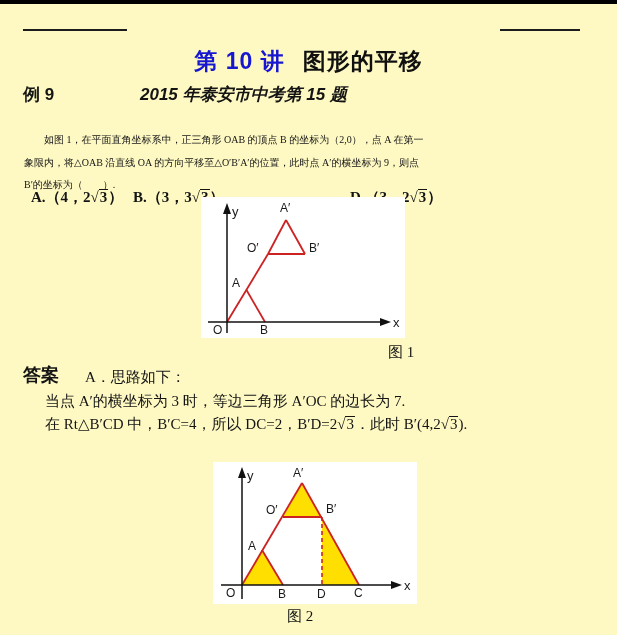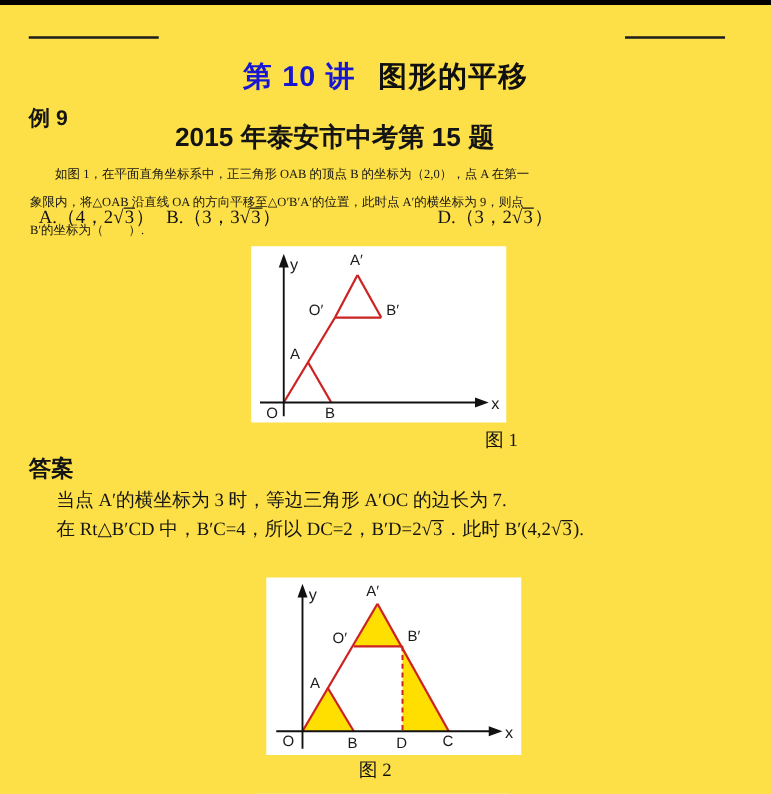--- a/index.html
+++ b/index.html
@@ -1,39 +1,39 @@
 <!DOCTYPE html>
 <html><head>
 <meta charset="utf-8">
 <style>
   html,body{margin:0;padding:0;}
   .page{
     position:relative;width:617px;height:635px;overflow:hidden;
-    background:#fde047;color:#141414;
+    background:#fef9c3;color:#141414;
     font-family:"Liberation Serif","DejaVu Serif",serif;
   }
   .abs{position:absolute;}
   .top-strip{left:0;top:0;width:617px;height:4px;background:#000;}
   .blankline{height:2px;background:#1c1c1c;}
   .blankline.left{left:23px;top:29px;width:104px;}
   .blankline.right{left:500px;top:29px;width:80px;}
   .title-row{
     left:0;top:46px;width:617px;text-align:center;
     font-weight:bold;font-size:23px;letter-spacing:1px;
     font-family:"Liberation Sans","DejaVu Sans",sans-serif;
   }
   .title-prefix{color:#1717d2;margin-right:18px;}
   .title-main{color:#101010;}
   .ex-label{left:23px;top:83px;font-size:17px;font-weight:bold;
     font-family:"Liberation Sans","DejaVu Sans",sans-serif;}
-  .ex-source{left:140px;top:96px;font-size:21px;font-weight:bold;
-    font-family:"Liberation Sans","DejaVu Sans",sans-serif;}
+  .ex-source{left:140px;top:83px;font-size:17px;font-weight:bold;
+    font-family:"Liberation Sans","DejaVu Sans",sans-serif;font-style:italic;}
   .problem{left:24px;top:92px;width:570px;font-size:10px;line-height:22.5px;margin-top:37px;}
   .problem-line.indent{text-indent:2em;}
-  .options-row{left:0;top:164px;width:511px;height:24px;font-size:15px;}
+  .options-row{left:0;top:188px;width:511px;height:24px;font-size:15px;font-weight:bold;}
   .opt{position:absolute;top:0;white-space:nowrap;}
   .opt.a{left:31px;} .opt.b{left:133px;} .opt.c{left:244px;} .opt.d{left:350px;}
   .figbox{background:#ffffff;}
   .figbox.f1{left:201px;top:197px;width:204px;height:141px;}
   .figbox.f2{left:213px;top:462px;width:204px;height:142px;}
   .figcap{font-size:15px;}
   .figcap.c1{left:388px;top:343px;}
   .figcap.c2{left:287px;top:607px;}
   .ans-label{left:23px;top:363px;font-size:18px;font-weight:bold;
     font-family:"Liberation Sans","DejaVu Sans",sans-serif;}
@@ -99,20 +99,21 @@
       <text x="31" y="90">A</text>
       <text x="59" y="137">B</text>
       <text x="46" y="55">O′</text>
       <text x="79" y="15">A′</text>
       <text x="108" y="55">B′</text>
     </svg>
   </div>
   <div class="abs figcap c1">图 1</div>
 
   <div class="abs ans-label">答案</div>
+  <div class="abs ans-intro">A．思路如下：</div>
 
   <div class="abs ans-body">
     <div>当点 A′的横坐标为 3 时，等边三角形 A′OC 的边长为 7.</div>
     <div>在 Rt△B′CD 中，B′C=4，所以 DC=2，B′D=2√<span class="rdx">3</span>．此时 B′(4,2√<span class="rdx">3</span>).</div>
   </div>
 
   <div class="abs figbox f2">
     <svg width="204" height="142" viewBox="0 0 204 142">
 
       <g fill="#ffdf00" stroke="none">

